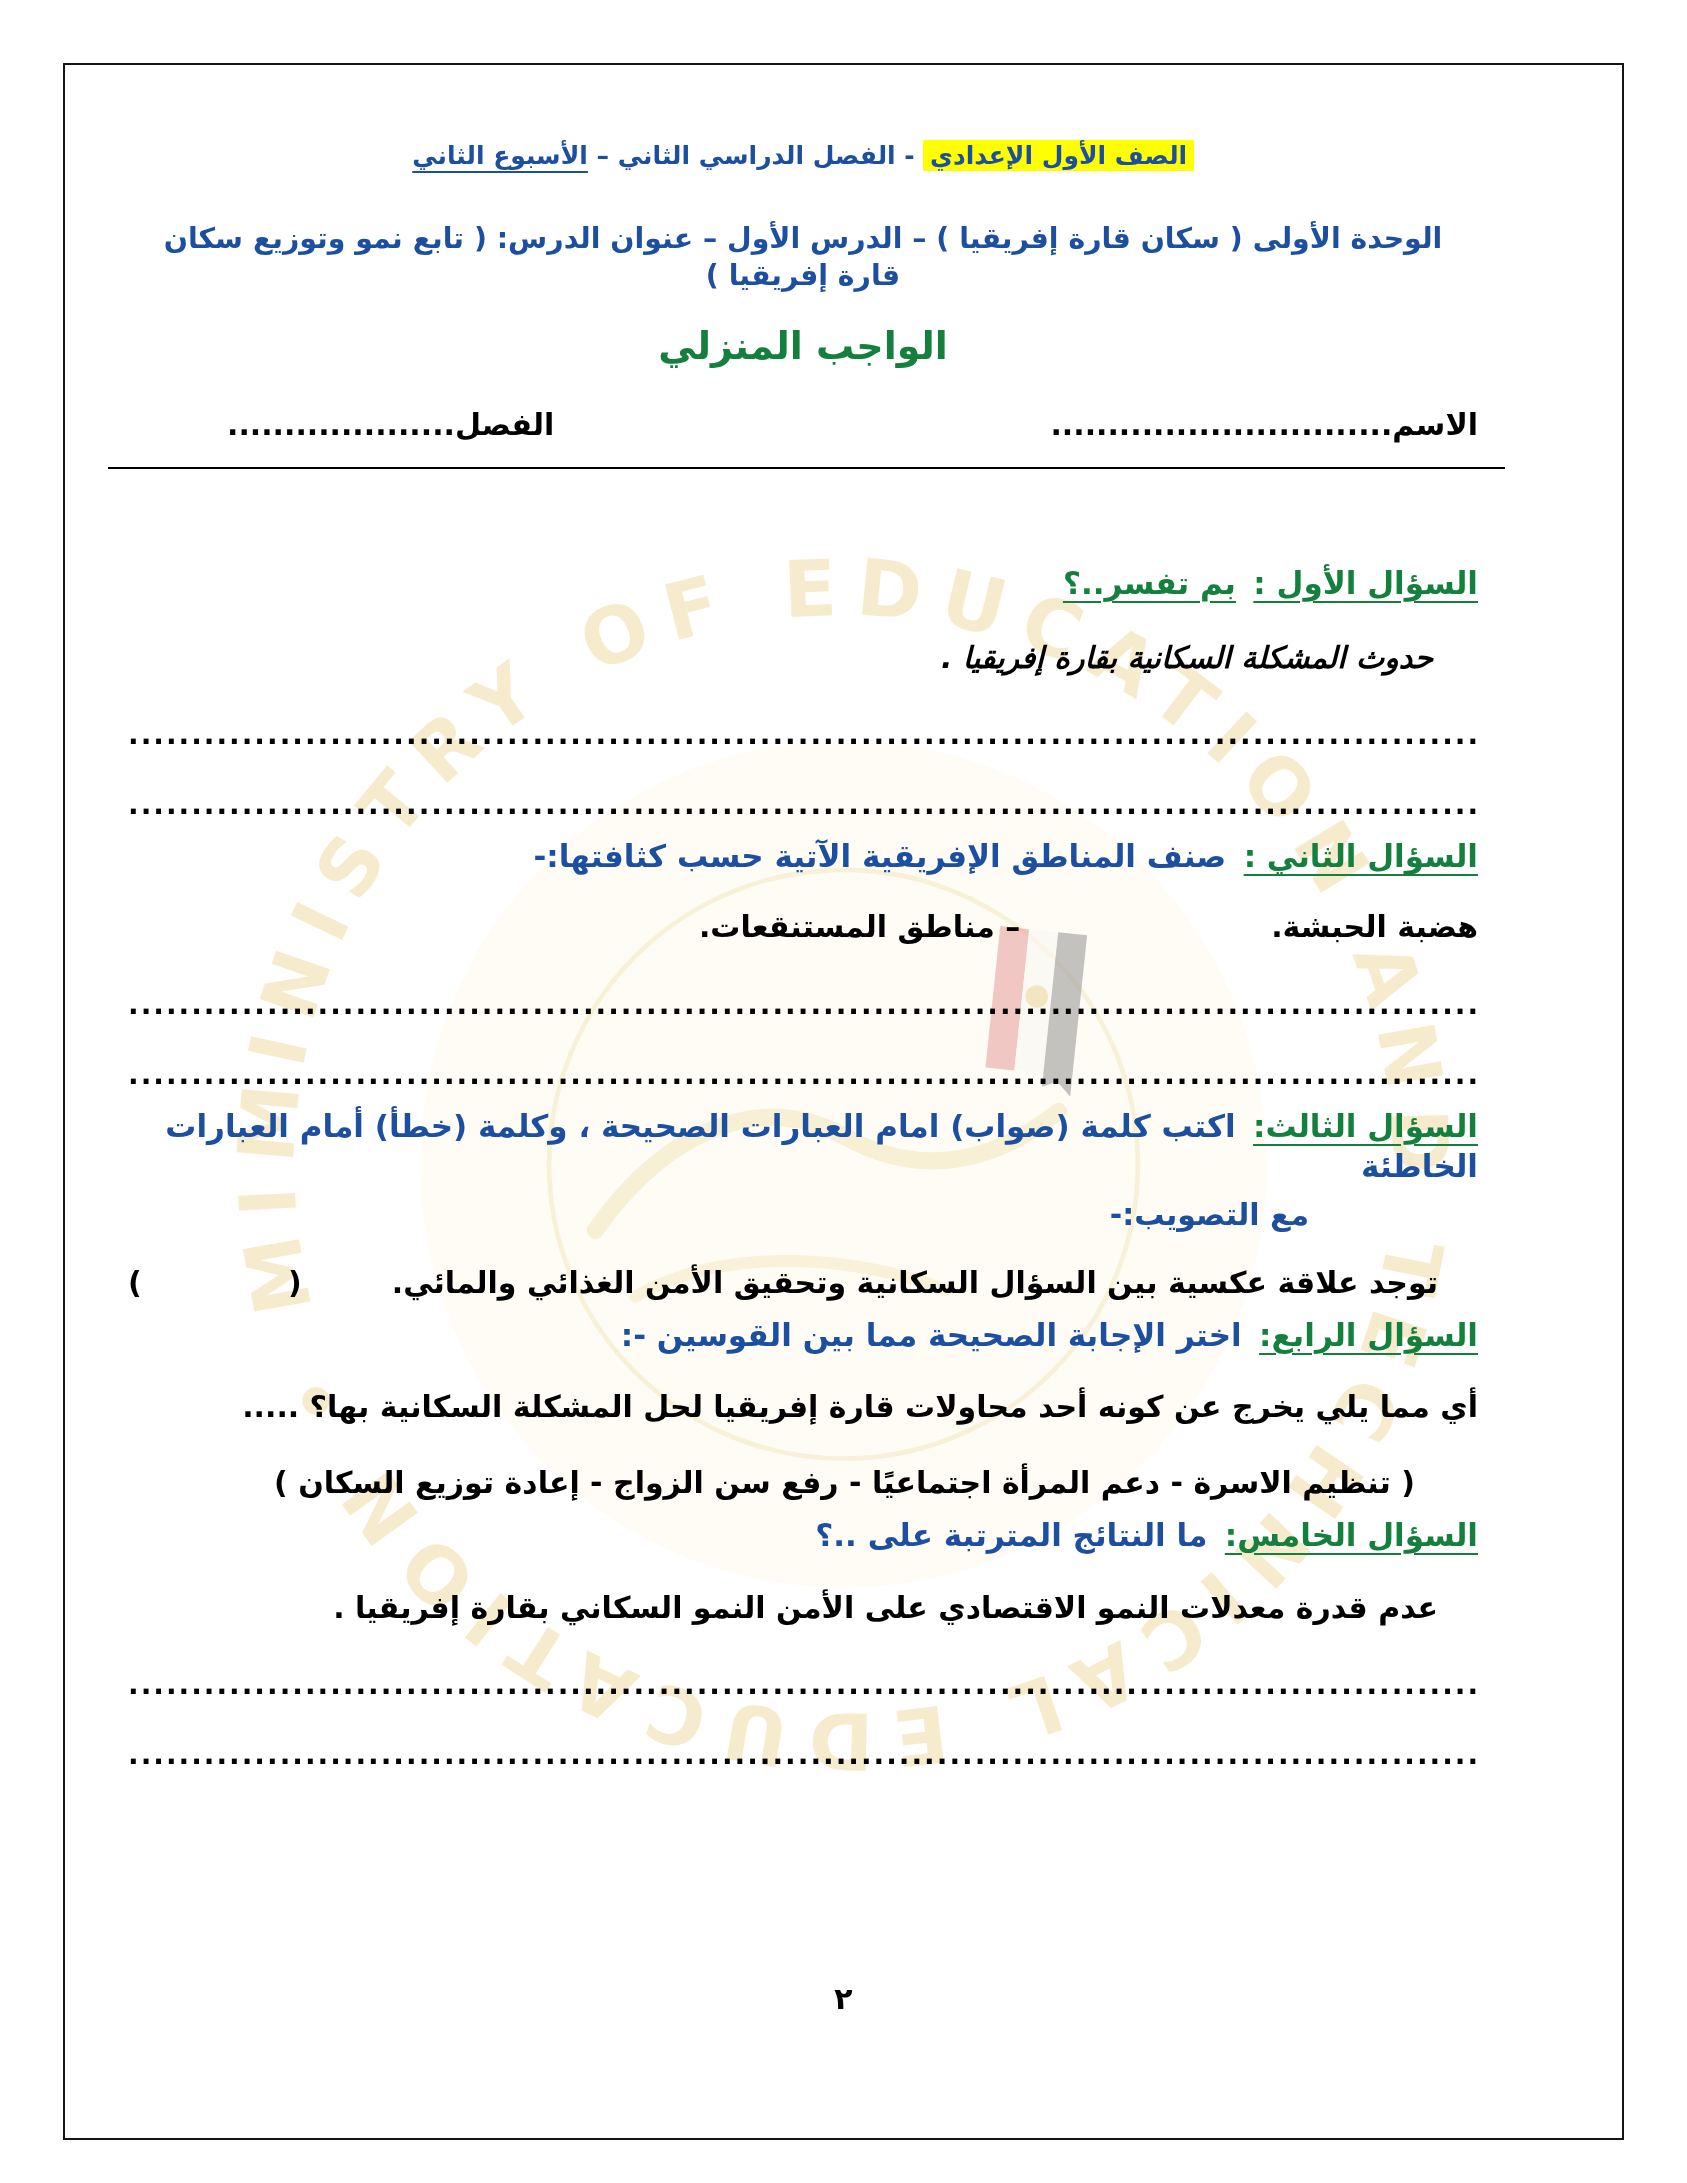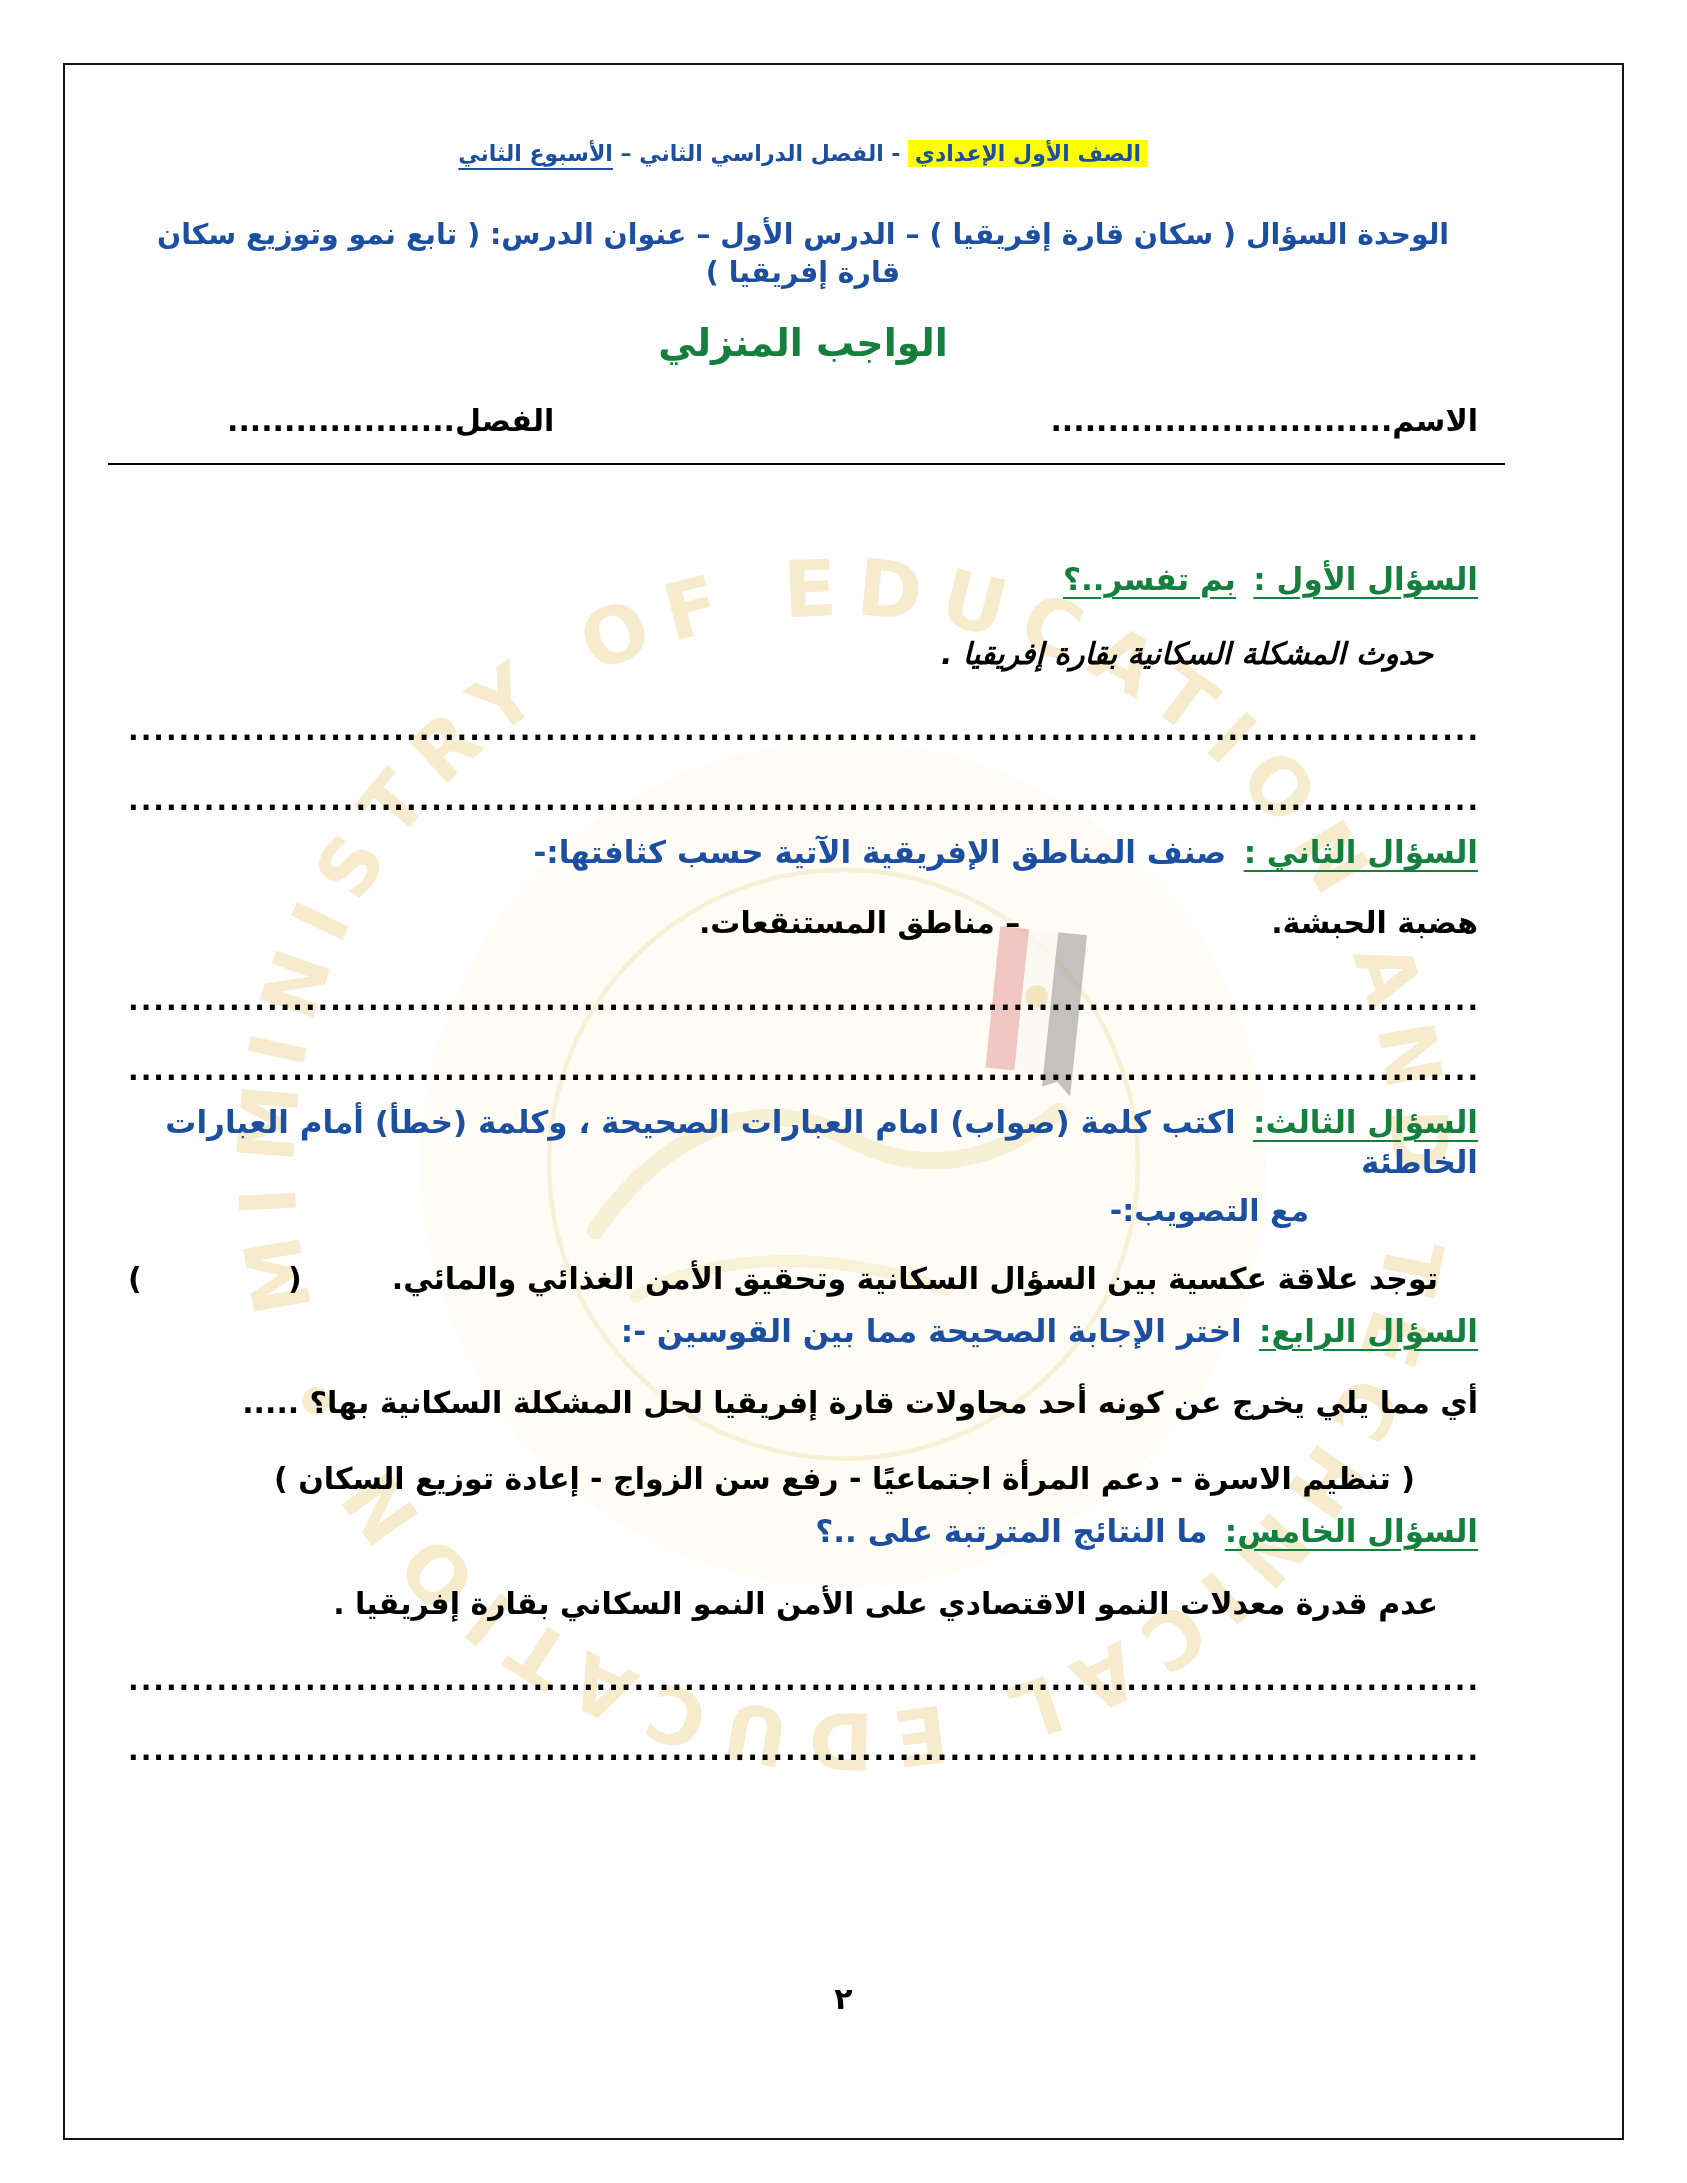--- a/index.html
+++ b/index.html
@@ -20,21 +20,21 @@
     padding:74px 144px 0 63px;
     direction:rtl; text-align:right;
     font-size:30px; line-height:1.32;
   }
   .center { text-align:center; }
   .blue { color:#1d4fa1; }
   .red { color:#15803d; }
   .hl-yellow { background:#ffff00; padding:1.3px 6.6px; }
   .u { text-decoration:underline; text-decoration-thickness:2px; text-underline-offset:6.6px; }
 
-  .hdr1 { font-size:22px; }
+  .hdr1 { font-size:25px; }
   .hdr2 { font-size:28.4px; margin-top:48px; }
   .title { font-size:38px; margin-top:26.5px; letter-spacing:0.7px; }
   .name-row { display:flex; justify-content:space-between; margin-top:33px; padding-left:99px; font-size:30px; }
   .rule { margin:22.5px -26.5px 0 -20px; border-top:2.6px solid #000; }
 
   .q-heading { font-size:31px; }
   .qh-1 { margin-top:94px; }
   .qh { margin-top:12px; }
   .q-heading .red { margin-left:6.6px; }
   .q-body { margin-top:34px; padding-right:45px; font-size:30px;font-style:italic; }
@@ -83,21 +83,21 @@
         <circle cx="66" cy="100" r="17" fill="#d9a92c"></circle>
       </g>
     </g>
   </svg>
 
   <div class="frame">
     <div class="content">
 
       <div class="hdr1 center"><span class="hl-yellow blue">الصف الأول الإعدادي</span><span class="blue"> - الفصل الدراسي الثاني – </span><span class="blue u">الأسبوع الثاني</span></div>
 
-      <div class="hdr2 center blue">الوحدة السؤال ( سكان قارة إفريقيا )  –  الدرس الأول –  عنوان الدرس: ( تابع نمو وتوزيع سكان قارة إفريقيا  )</div>
+      <div class="hdr2 center blue">الوحدة الأولى ( سكان قارة إفريقيا )  –  الدرس الأول –  عنوان الدرس: ( تابع نمو وتوزيع سكان قارة إفريقيا  )</div>
 
       <div class="title center red">الواجب المنزلي</div>
 
       <div class="name-row">
         <span>الاسم..............................</span>
         <span>الفصل....................</span>
       </div>
 
       <div class="rule"></div>
 

